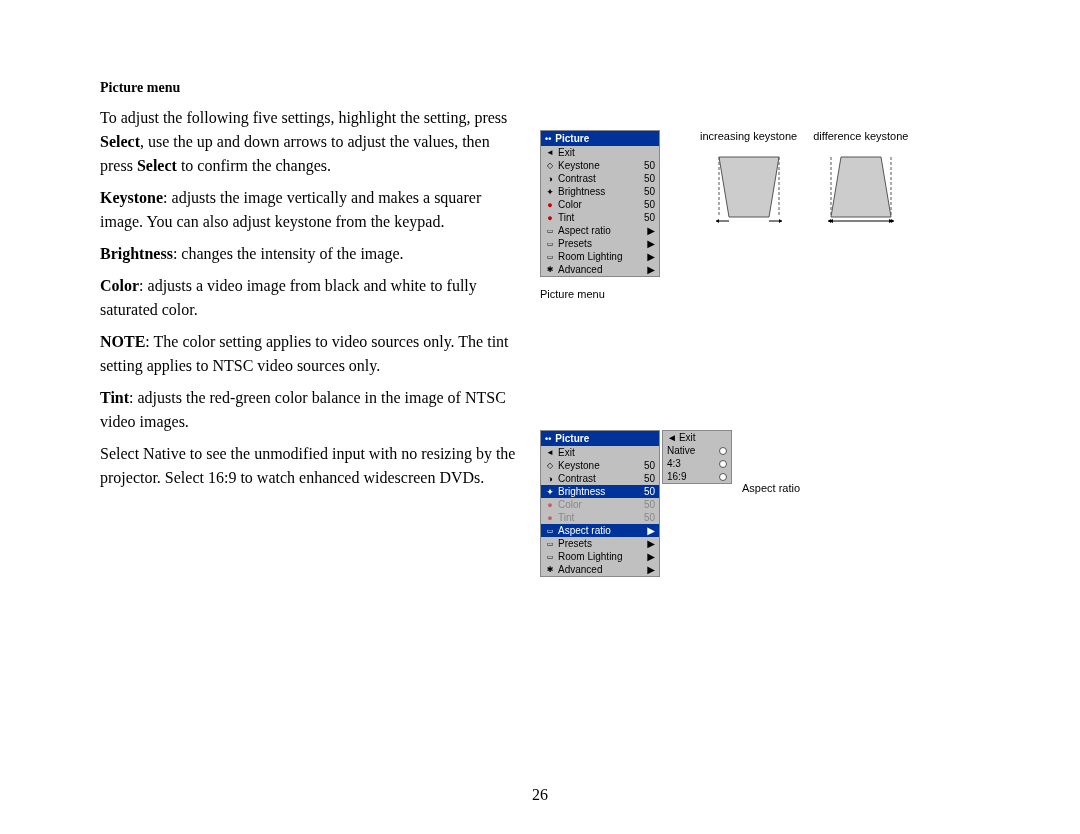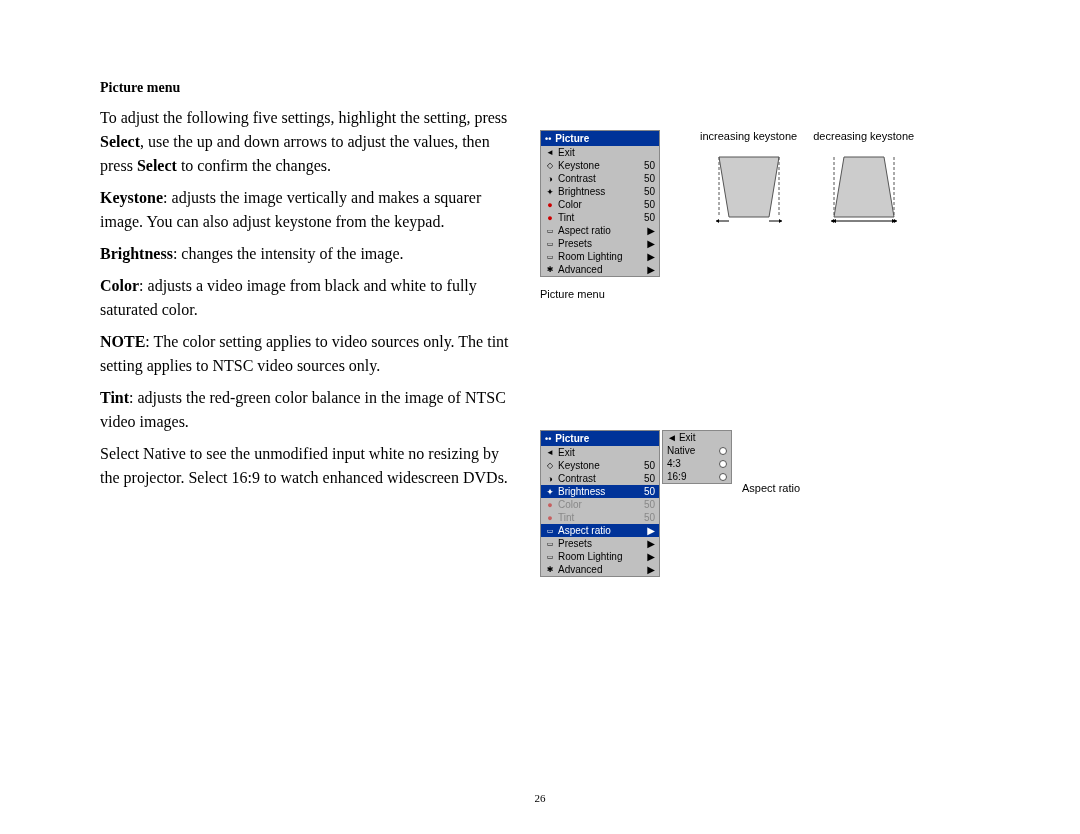--- a/index.html
+++ b/index.html
@@ -167,21 +167,21 @@
       background: #fff;
       display: inline-block;
       margin-left: auto;
     }
 
     .page-number {
       position: absolute;
       bottom: 30px;
       left: 50%;
       transform: translateX(-50%);
-      font-size: 11px;
+      font-size: 16px;
     }
   </style>
 </head>
 <body>
 
 <div class="page-container">
 
   <div class="content-area">
 
     <div class="page-title">Picture menu</div>
@@ -206,21 +206,21 @@
     <p class="body-text">
       <b>NOTE</b>: The color setting applies to video sources only. The tint setting applies to NTSC video sources only.
     </p>
 
     <p class="body-text">
       <b>Tint</b>: adjusts the red-green color balance in the image of NTSC video images.
     </p>
 
 
     <p class="body-text">
-      Select Native to see the unmodified input white no resizing by the projector. Select 16:9 to watch enhanced widescreen DVDs.
+      Select Native to see the unmodified input with no resizing by the projector. Select 16:9 to watch enhanced widescreen DVDs.
     </p>
 
   </div>
 
   <div class="right-area">
     <div class="menu-screenshot">
       <div class="menu-title-bar">
         <span class="dots">••</span>
         <span>Picture</span>
       </div>
@@ -303,21 +303,21 @@
         <line x1="65" y1="10" x2="65" y2="70" stroke="#555" stroke-width="1" stroke-dasharray="3,2"></line>
 
         <line x1="2" y1="74" x2="15" y2="74" stroke="#000" stroke-width="1"></line>
         <polygon points="2,74 5,72 5,76" fill="#000"></polygon>
         <line x1="68" y1="74" x2="55" y2="74" stroke="#000" stroke-width="1"></line>
         <polygon points="68,74 65,72 65,76" fill="#000"></polygon>
       </svg>
     </div>
 
     <div class="keystone-diagram">
-      <div class="keystone-label">decreasing keystone</div>
+      <div class="keystone-label">difference keystone</div>
       <svg class="trapezoid-svg" width="70" height="80">
 
         <polygon points="15,10 55,10 65,70 5,70" fill="#cccccc" stroke="#555" stroke-width="1"></polygon>
 
         <line x1="5" y1="10" x2="5" y2="70" stroke="#555" stroke-width="1" stroke-dasharray="3,2"></line>
         <line x1="65" y1="10" x2="65" y2="70" stroke="#555" stroke-width="1" stroke-dasharray="3,2"></line>
 
         <line x1="2" y1="74" x2="5" y2="74" stroke="#000" stroke-width="1"></line>
         <polygon points="68,74 65,72 65,76" fill="#000"></polygon>
         <line x1="68" y1="74" x2="65" y2="74" stroke="#000" stroke-width="1"></line>

